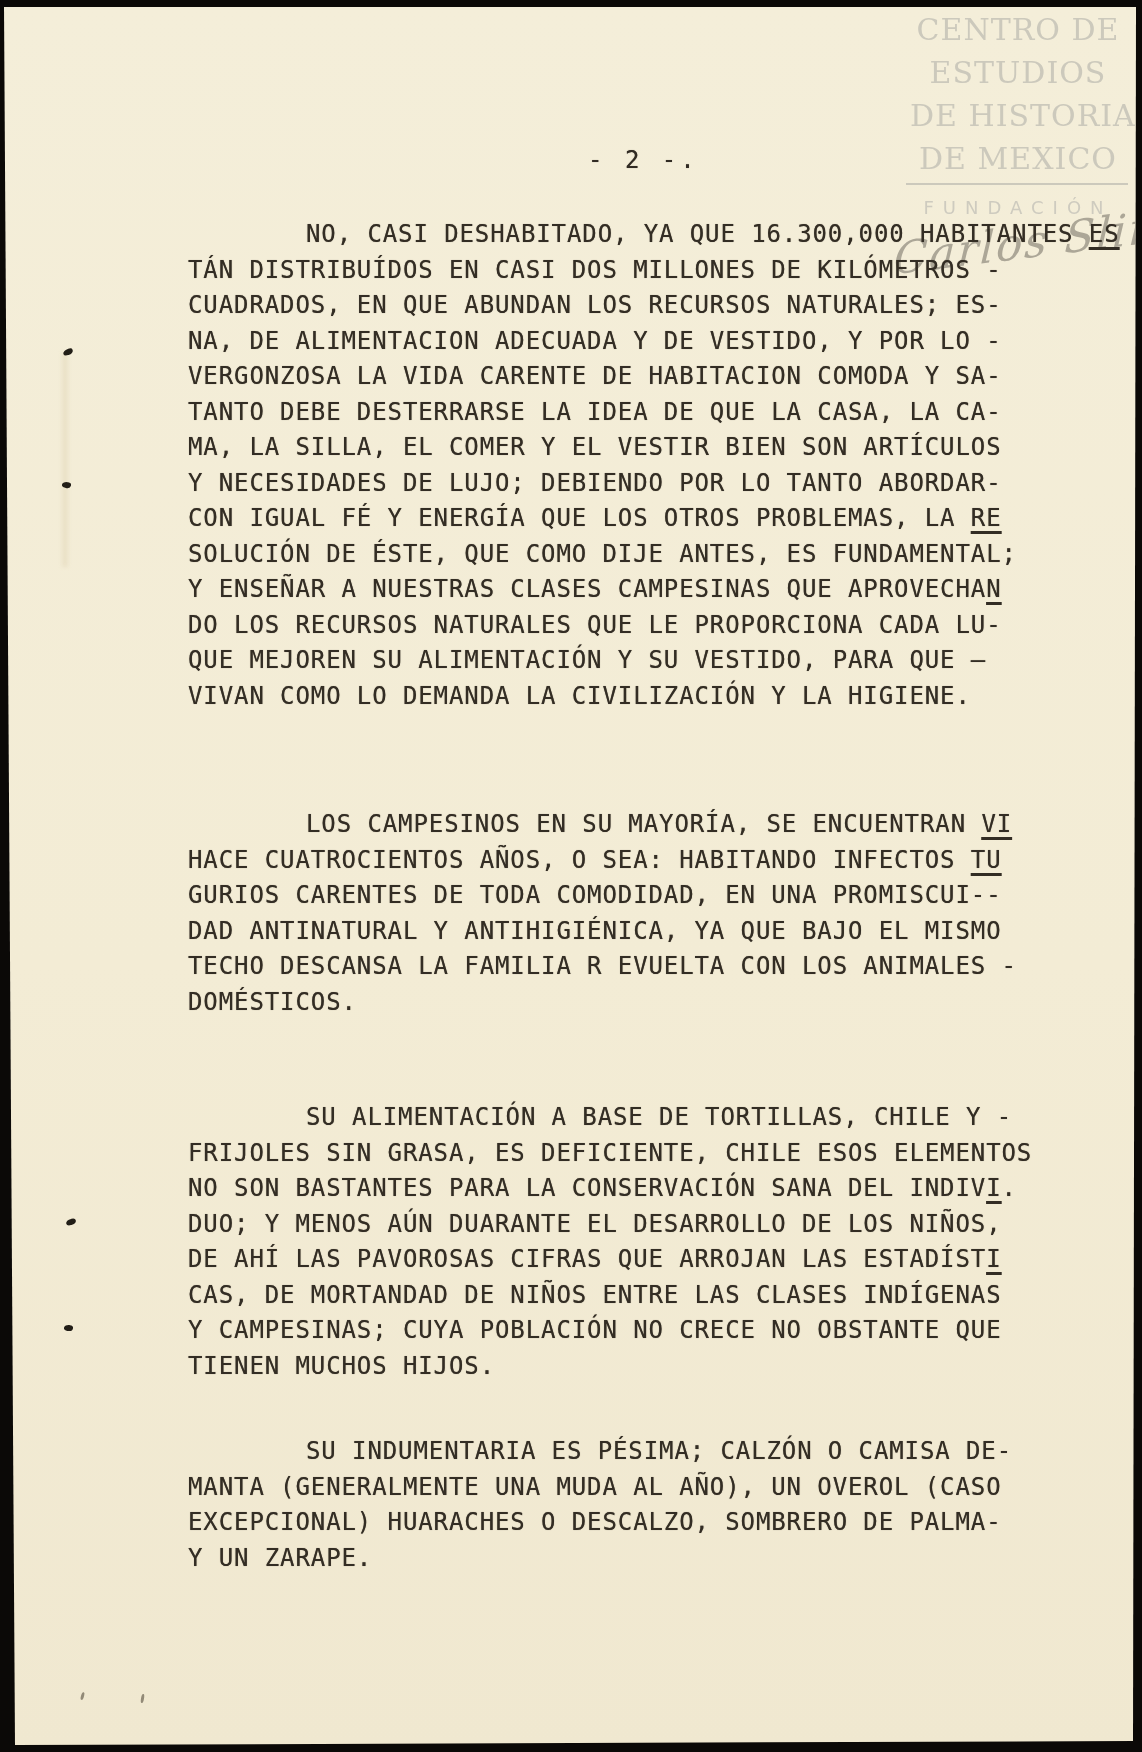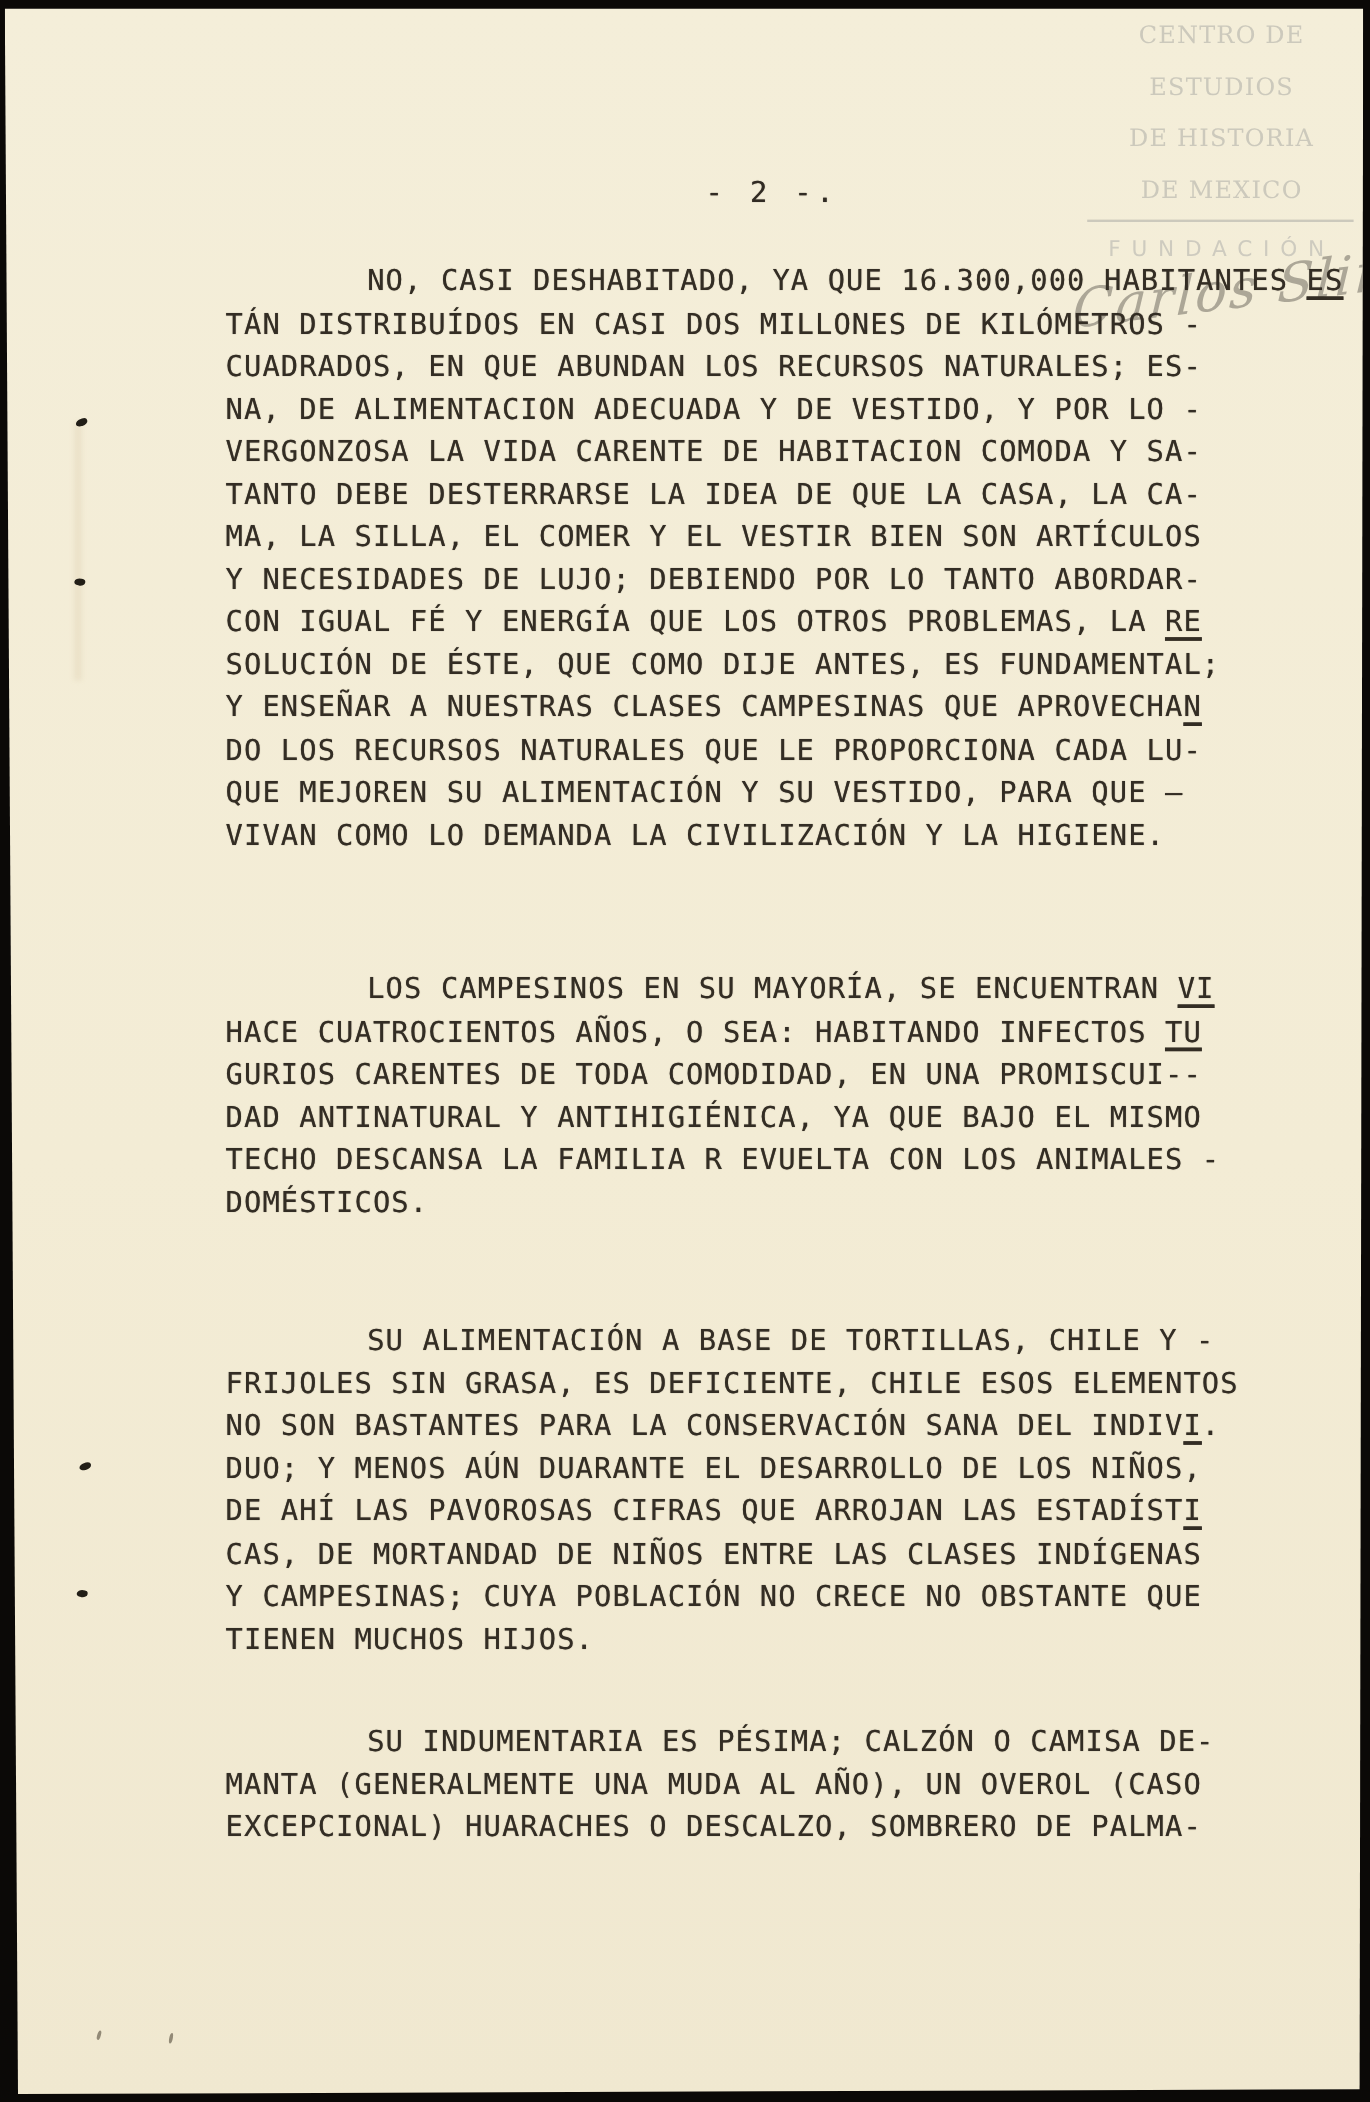--- a/index.html
+++ b/index.html
@@ -13,21 +13,21 @@
     background:linear-gradient(180deg,#f4eed9 0%,#f3ecd5 55%,#f0e8d0 100%);
     clip-path:polygon(4px 7px,1136px 7px,1133px 1741px,15px 1745px);
   }
   
   .watermark{
     position:absolute;top:8px;right:16px;width:216px;
     text-align:center;color:#ccc9bc;user-select:none;
   }
   .wm-line{
     font-family:"DejaVu Serif", serif;
-    font-size:20px;line-height:43px;letter-spacing:1px;white-space:nowrap;
+    font-size:30px;line-height:43px;letter-spacing:1px;white-space:nowrap;
   }
   .wm-rule{border:none;border-top:2px solid #ccc9bc;margin:3px 0 0 -4px;width:222px;}
   .wm-foundation{
     font-family:"DejaVu Sans", sans-serif;
     font-size:18px;letter-spacing:9px;margin-top:12px;white-space:nowrap;
     color:#cecbbf;
   }
   
   .signature{
     position:absolute;left:893px;top:216px;
@@ -116,20 +116,21 @@
       <div class="line">DUO; Y MENOS AÚN DUARANTE EL DESARROLLO DE LOS NIÑOS,</div>
       <div class="line">DE AHÍ LAS PAVOROSAS CIFRAS QUE ARROJAN LAS ESTADÍST<span class="u">I</span></div>
       <div class="line">CAS, DE MORTANDAD DE NIÑOS ENTRE LAS CLASES INDÍGENAS</div>
       <div class="line">Y CAMPESINAS; CUYA POBLACIÓN NO CRECE NO OBSTANTE QUE</div>
       <div class="line">TIENEN MUCHOS HIJOS.</div>
     </div>
   <div class="para p4">
       <div class="line">SU INDUMENTARIA ES PÉSIMA; CALZÓN O CAMISA DE-</div>
       <div class="line">MANTA (GENERALMENTE UNA MUDA AL AÑO), UN OVEROL (CASO</div>
       <div class="line">EXCEPCIONAL) HUARACHES O DESCALZO, SOMBRERO DE PALMA-</div>
+      <div class="line">Y UN ZARAPE.</div>
     </div>
 
   <div class="stain"></div>
   <div class="speck sp1"></div>
   <div class="speck sp2"></div>
   <div class="speck sp3"></div>
   <div class="speck sp4"></div>
   <div class="speck sp5"></div>
   <div class="speck sp6"></div>
 </div>

